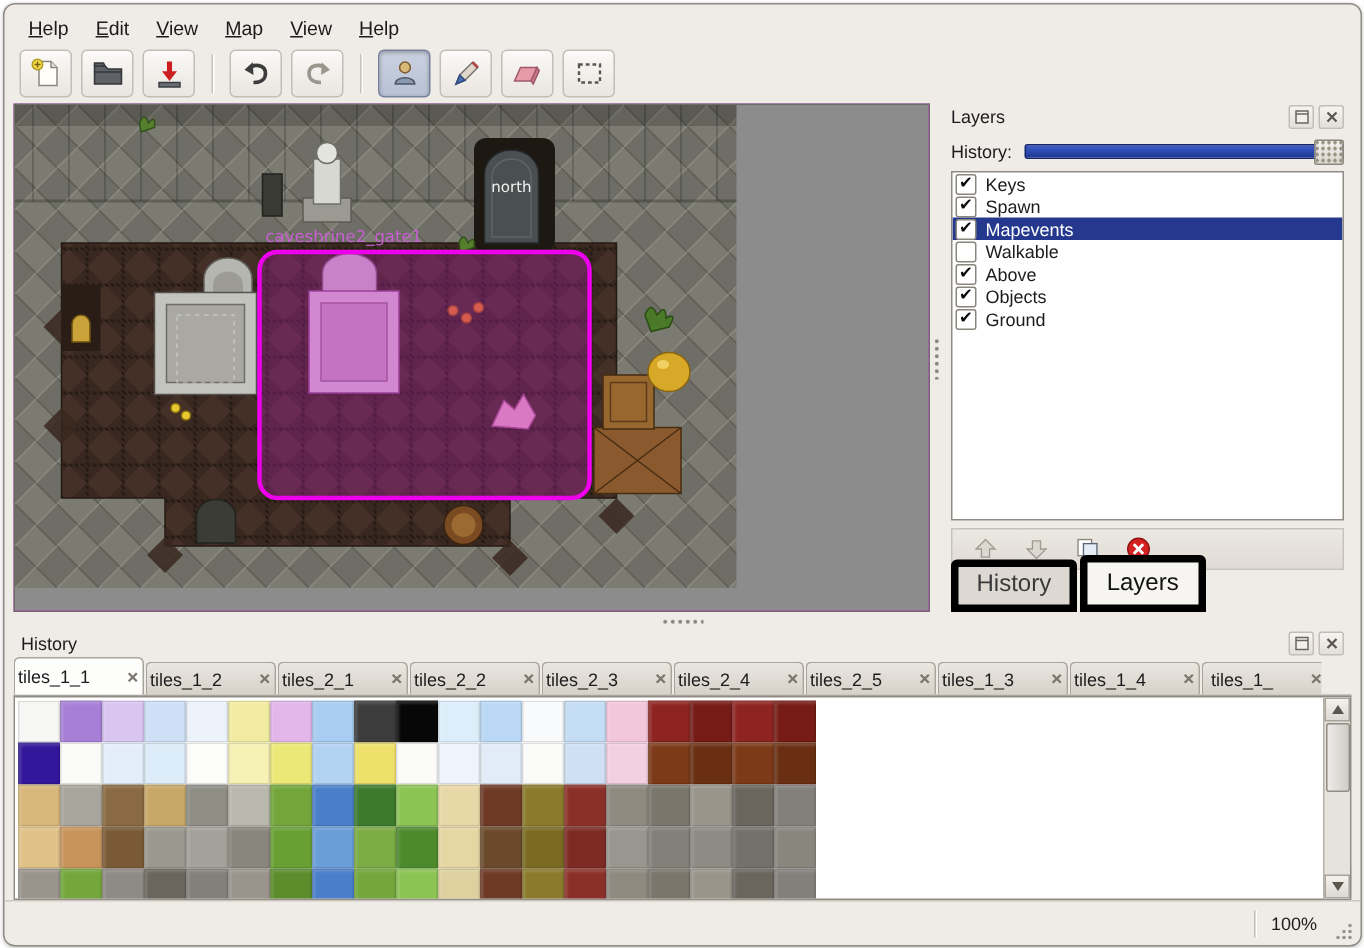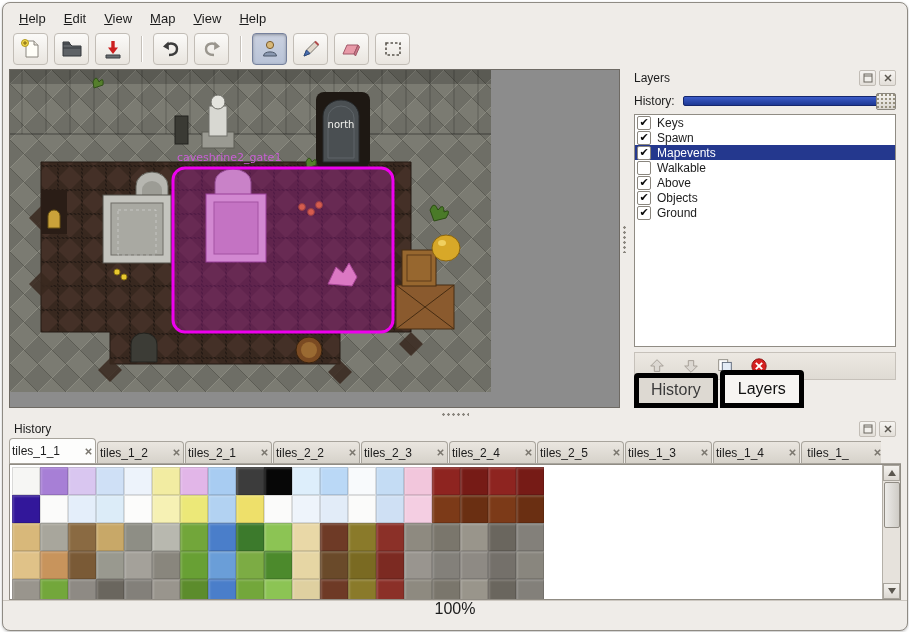--- a/index.html
+++ b/index.html
@@ -69,21 +69,21 @@
   .vs-btn{position:absolute;left:0;width:17px;height:16px;box-sizing:border-box;border:1px solid #a8a49c;
     background:linear-gradient(#f4f2ee,#dcd8d2);display:flex;align-items:center;justify-content:center;}
   .vs-up{top:0;} .vs-down{bottom:0;}
   .vs-thumb{position:absolute;left:1px;top:17px;width:14px;height:44px;border:1px solid #908c84;border-radius:2px;
     background:linear-gradient(90deg,#ecebe8,#cfccc6);}
   .tri-up{width:0;height:0;border-left:4px solid transparent;border-right:4px solid transparent;border-bottom:6px solid #5a564e;}
   .tri-down{width:0;height:0;border-left:4px solid transparent;border-right:4px solid transparent;border-top:6px solid #5a564e;}
   .tri-right{width:0;height:0;border-top:5px solid transparent;border-bottom:5px solid transparent;border-left:7px solid #3a3630;}
   
   .statusbar{position:absolute;left:0;right:0;top:597px;height:29px;border-top:1px solid #ccc7c0;
-    display:flex;align-items:center;justify-content:flex-end;gap:10px;padding:0 4px;font-size:16px;flex-direction:column;}
+    display:flex;align-items:center;justify-content:flex-end;gap:10px;padding:0 4px;font-size:12px;}
   .status-sep{width:1px;height:18px;background:#c2bdb6;box-shadow:1px 0 0 #fff;}
   .grip{align-self:flex-end;margin-bottom:2px;}
   svg{display:block;}
   text{font-family:"DejaVu Sans","Liberation Sans",sans-serif;}
 </style>
 </head>
 <body>
 
 <div class="window">
 

